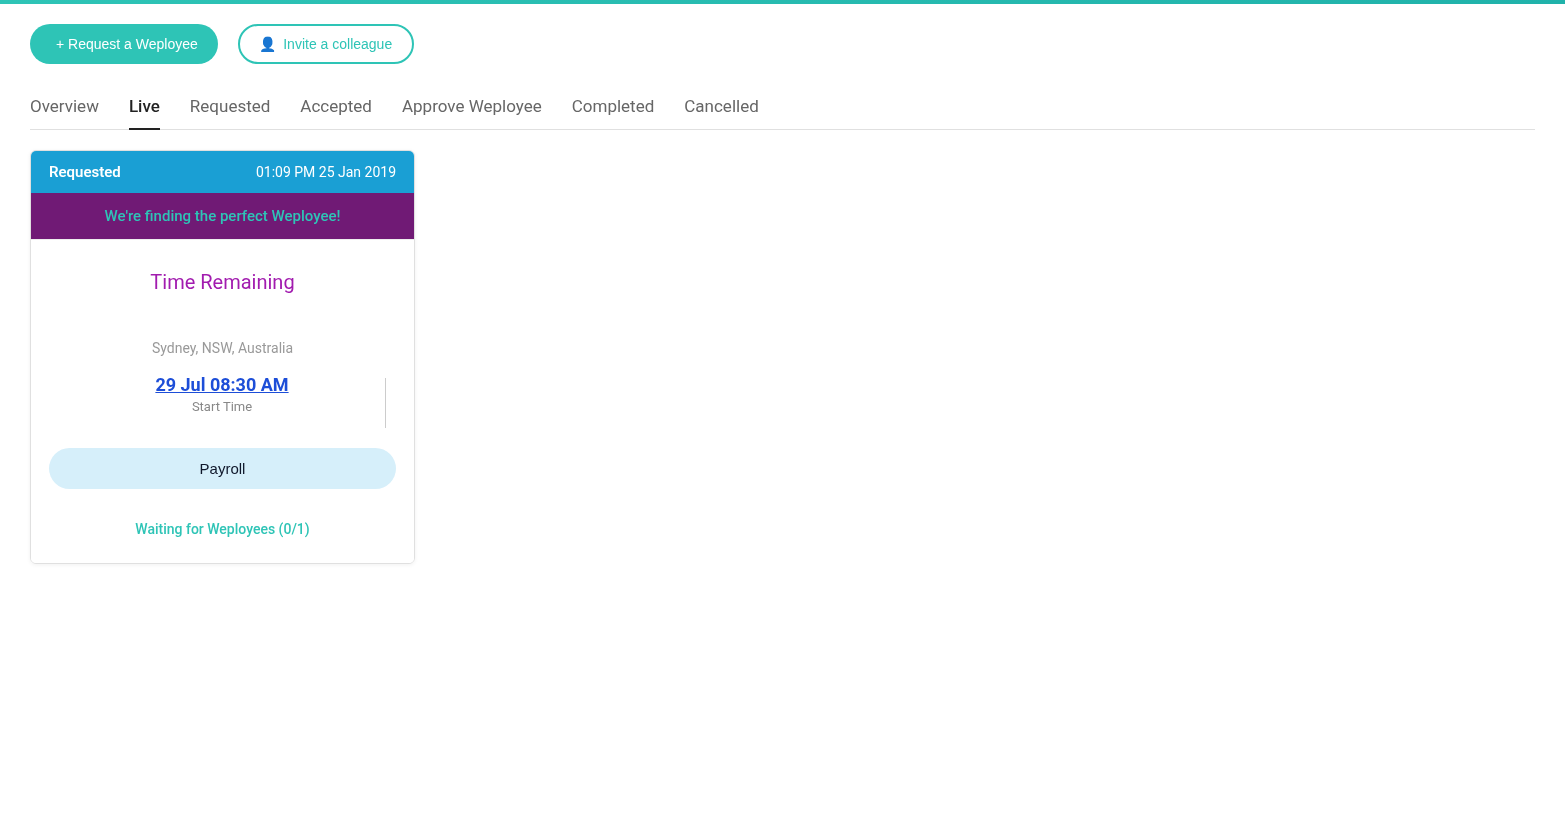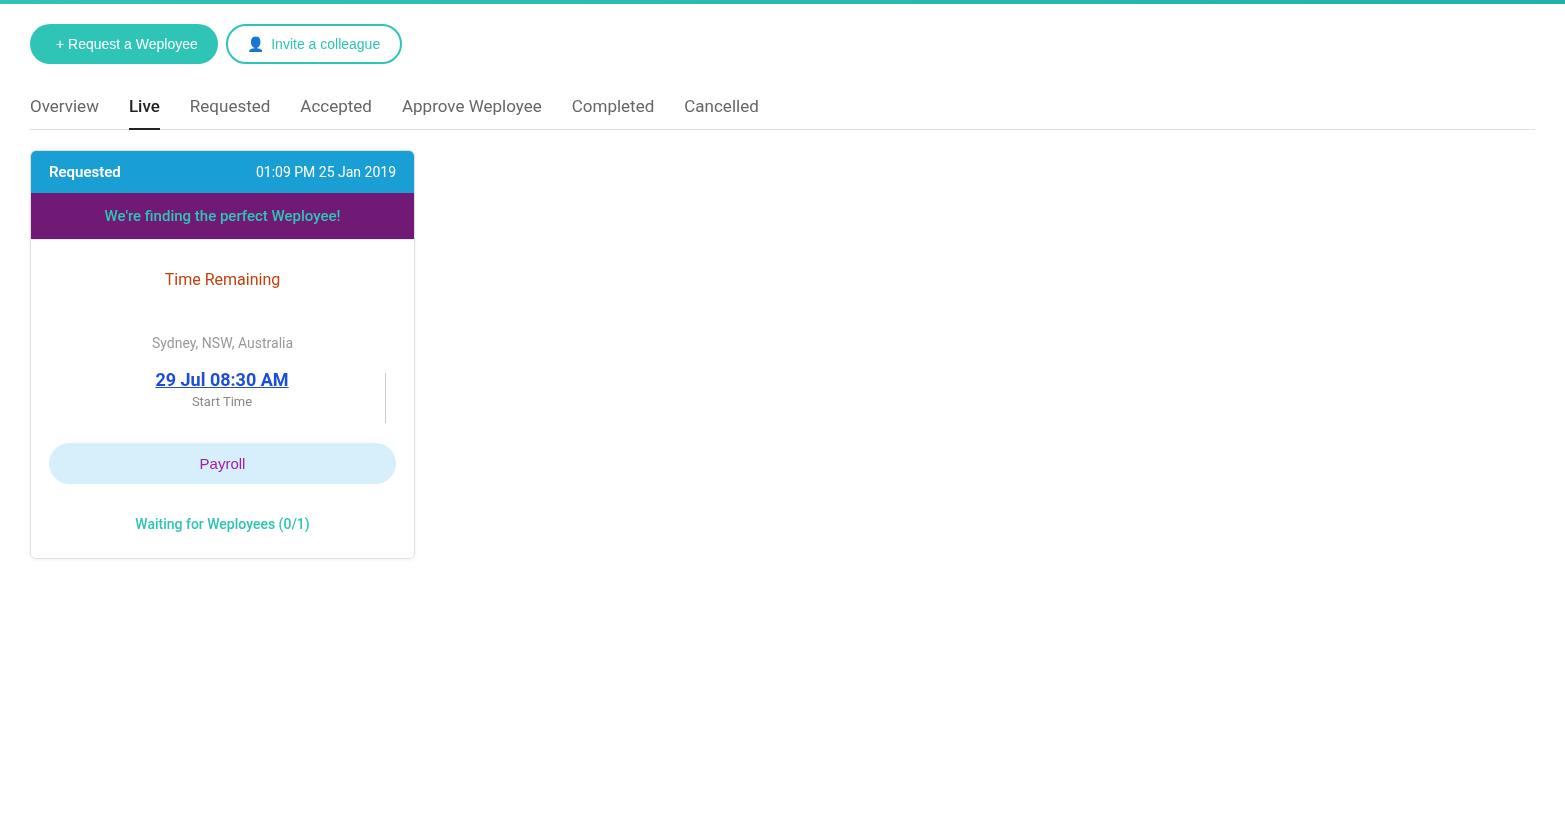--- a/index.html
+++ b/index.html
@@ -21,21 +21,21 @@
       background: linear-gradient(90deg, #2ec4b6, #20b2aa);
       width: 100%;
     }
 
     .page-content {
       padding: 20px 30px;
     }
 
     .action-buttons {
       display: flex;
-      gap: 8px;
+      gap: 20px;
       margin-bottom: 24px;
     }
 
     .btn-request {
       background: #2ec4b6;
       color: white;
       border: none;
       border-radius: 25px;
       padding: 10px 20px;
       font-size: 14px;
@@ -123,22 +123,22 @@
       background: #fff;
       padding: 20px 18px;
     }
 
     .time-remaining-section {
       text-align: center;
       padding: 10px 0 20px 0;
     }
 
     .time-remaining-label {
-      color: #c2410c;
-      font-size: 16px;
+      color: #a21caf;
+      font-size: 20px;
       margin-bottom: 16px;
     }
 
     .timer-circle {
       position: relative;
       width: 90px;
       height: 90px;
       margin: 0 auto;
     }
 
@@ -193,21 +193,21 @@
       width: 1px;
       height: 50px;
       background: #ccc;
       margin-top: 4px;
     }
 
     .payroll-btn {
       display: block;
       width: 100%;
       background: #d6effa;
-      color: #a21caf;
+      color: #0f172a;
       border: none;
       border-radius: 25px;
       padding: 12px;
       text-align: center;
       font-size: 15px;
       font-weight: 500;
       cursor: pointer;
       margin-bottom: 20px;
     }
 

